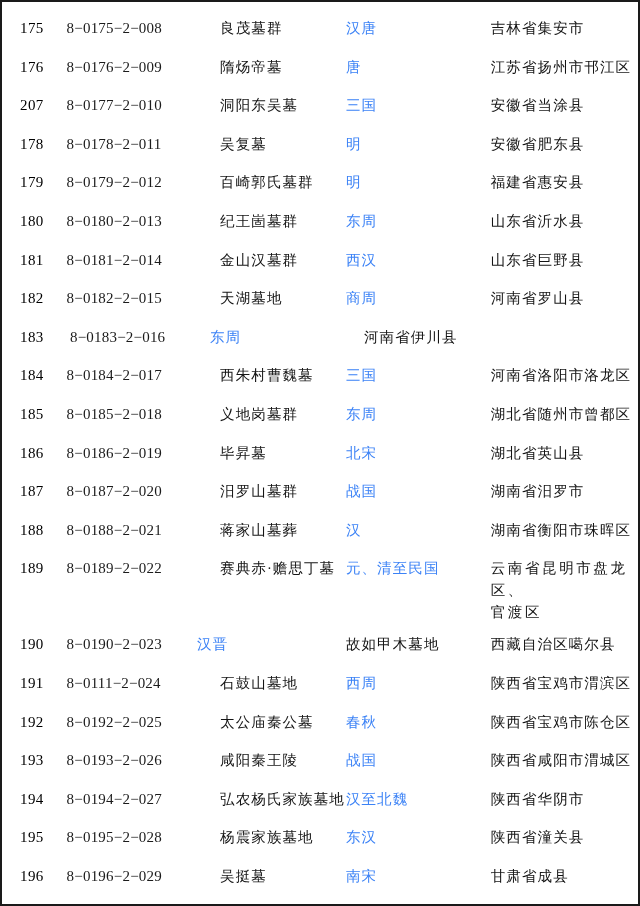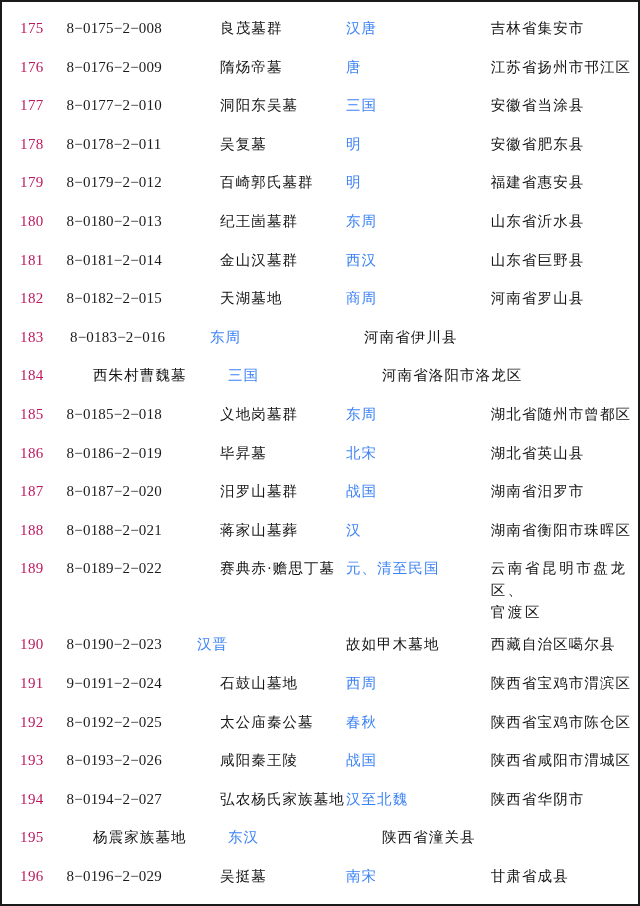--- a/index.html
+++ b/index.html
@@ -49,21 +49,21 @@
     white-space: pre-line;
   }
 
   
   .c-index {
     width: 68px;
     padding-left: 18px;
     font-family: "Liberation Serif", "DejaVu Serif", serif;
     font-size: 15px;
     letter-spacing: 0.4px;
-    color: #be185d;
+    color: #000000;
   }
   .c-code {
     width: 140px;
     font-family: "Liberation Serif", "DejaVu Serif", serif;
     font-size: 15px;
     letter-spacing: 0.2px;
     color: #1b1b1b;
     white-space: nowrap;
   }
   .c-name {
@@ -113,21 +113,21 @@
         <div class="cell c-location">吉林省集安市</div>
       </div>
       <div class="row">
         <div class="cell c-index">176</div>
         <div class="cell c-code">8−0176−2−009</div>
         <div class="cell c-name">隋炀帝墓</div>
         <div class="cell c-period">唐</div>
         <div class="cell c-location">江苏省扬州市邗江区</div>
       </div>
       <div class="row">
-        <div class="cell c-index">177</div>
+        <div class="cell c-index">207</div>
         <div class="cell c-code">8−0177−2−010</div>
         <div class="cell c-name">洞阳东吴墓</div>
         <div class="cell c-period">三国</div>
         <div class="cell c-location">安徽省当涂县</div>
       </div>
       <div class="row">
         <div class="cell c-index">178</div>
         <div class="cell c-code">8−0178−2−011</div>
         <div class="cell c-name">吴复墓</div>
         <div class="cell c-period">明</div>
@@ -162,20 +162,21 @@
         <div class="cell c-location">河南省罗山县</div>
       </div>
       <div class="row">
         <div class="cell c-index">183</div>
         <div class="cell c-code">8−0183−2−016</div>
         <div class="cell c-period">东周</div>
         <div class="cell c-location">河南省伊川县</div>
       </div>
       <div class="row">
         <div class="cell c-index">184</div>
+        <div class="cell c-code">8−0184−2−017</div>
         <div class="cell c-name">西朱村曹魏墓</div>
         <div class="cell c-period">三国</div>
         <div class="cell c-location">河南省洛阳市洛龙区</div>
       </div>
       <div class="row">
         <div class="cell c-index">185</div>
         <div class="cell c-code">8−0185−2−018</div>
         <div class="cell c-name">义地岗墓群</div>
         <div class="cell c-period">东周</div>
         <div class="cell c-location">湖北省随州市曾都区</div>
@@ -211,21 +212,21 @@
       </div>
       <div class="row">
         <div class="cell c-index">190</div>
         <div class="cell c-code">8−0190−2−023</div>
         <div class="cell c-period">汉晋</div>
         <div class="cell c-name">故如甲木墓地</div>
         <div class="cell c-location">西藏自治区噶尔县</div>
       </div>
       <div class="row">
         <div class="cell c-index">191</div>
-        <div class="cell c-code">9−0191−2−024</div>
+        <div class="cell c-code">8−0111−2−024</div>
         <div class="cell c-name">石鼓山墓地</div>
         <div class="cell c-period">西周</div>
         <div class="cell c-location">陕西省宝鸡市渭滨区</div>
       </div>
       <div class="row">
         <div class="cell c-index">192</div>
         <div class="cell c-code">8−0192−2−025</div>
         <div class="cell c-name">太公庙秦公墓</div>
         <div class="cell c-period">春秋</div>
         <div class="cell c-location">陕西省宝鸡市陈仓区</div>
@@ -239,20 +240,21 @@
       </div>
       <div class="row">
         <div class="cell c-index">194</div>
         <div class="cell c-code">8−0194−2−027</div>
         <div class="cell c-name">弘农杨氏家族墓地</div>
         <div class="cell c-period">汉至北魏</div>
         <div class="cell c-location">陕西省华阴市</div>
       </div>
       <div class="row">
         <div class="cell c-index">195</div>
+        <div class="cell c-code">8−0195−2−028</div>
         <div class="cell c-name">杨震家族墓地</div>
         <div class="cell c-period">东汉</div>
         <div class="cell c-location">陕西省潼关县</div>
       </div>
       <div class="row">
         <div class="cell c-index">196</div>
         <div class="cell c-code">8−0196−2−029</div>
         <div class="cell c-name">吴挺墓</div>
         <div class="cell c-period">南宋</div>
         <div class="cell c-location">甘肃省成县</div>

